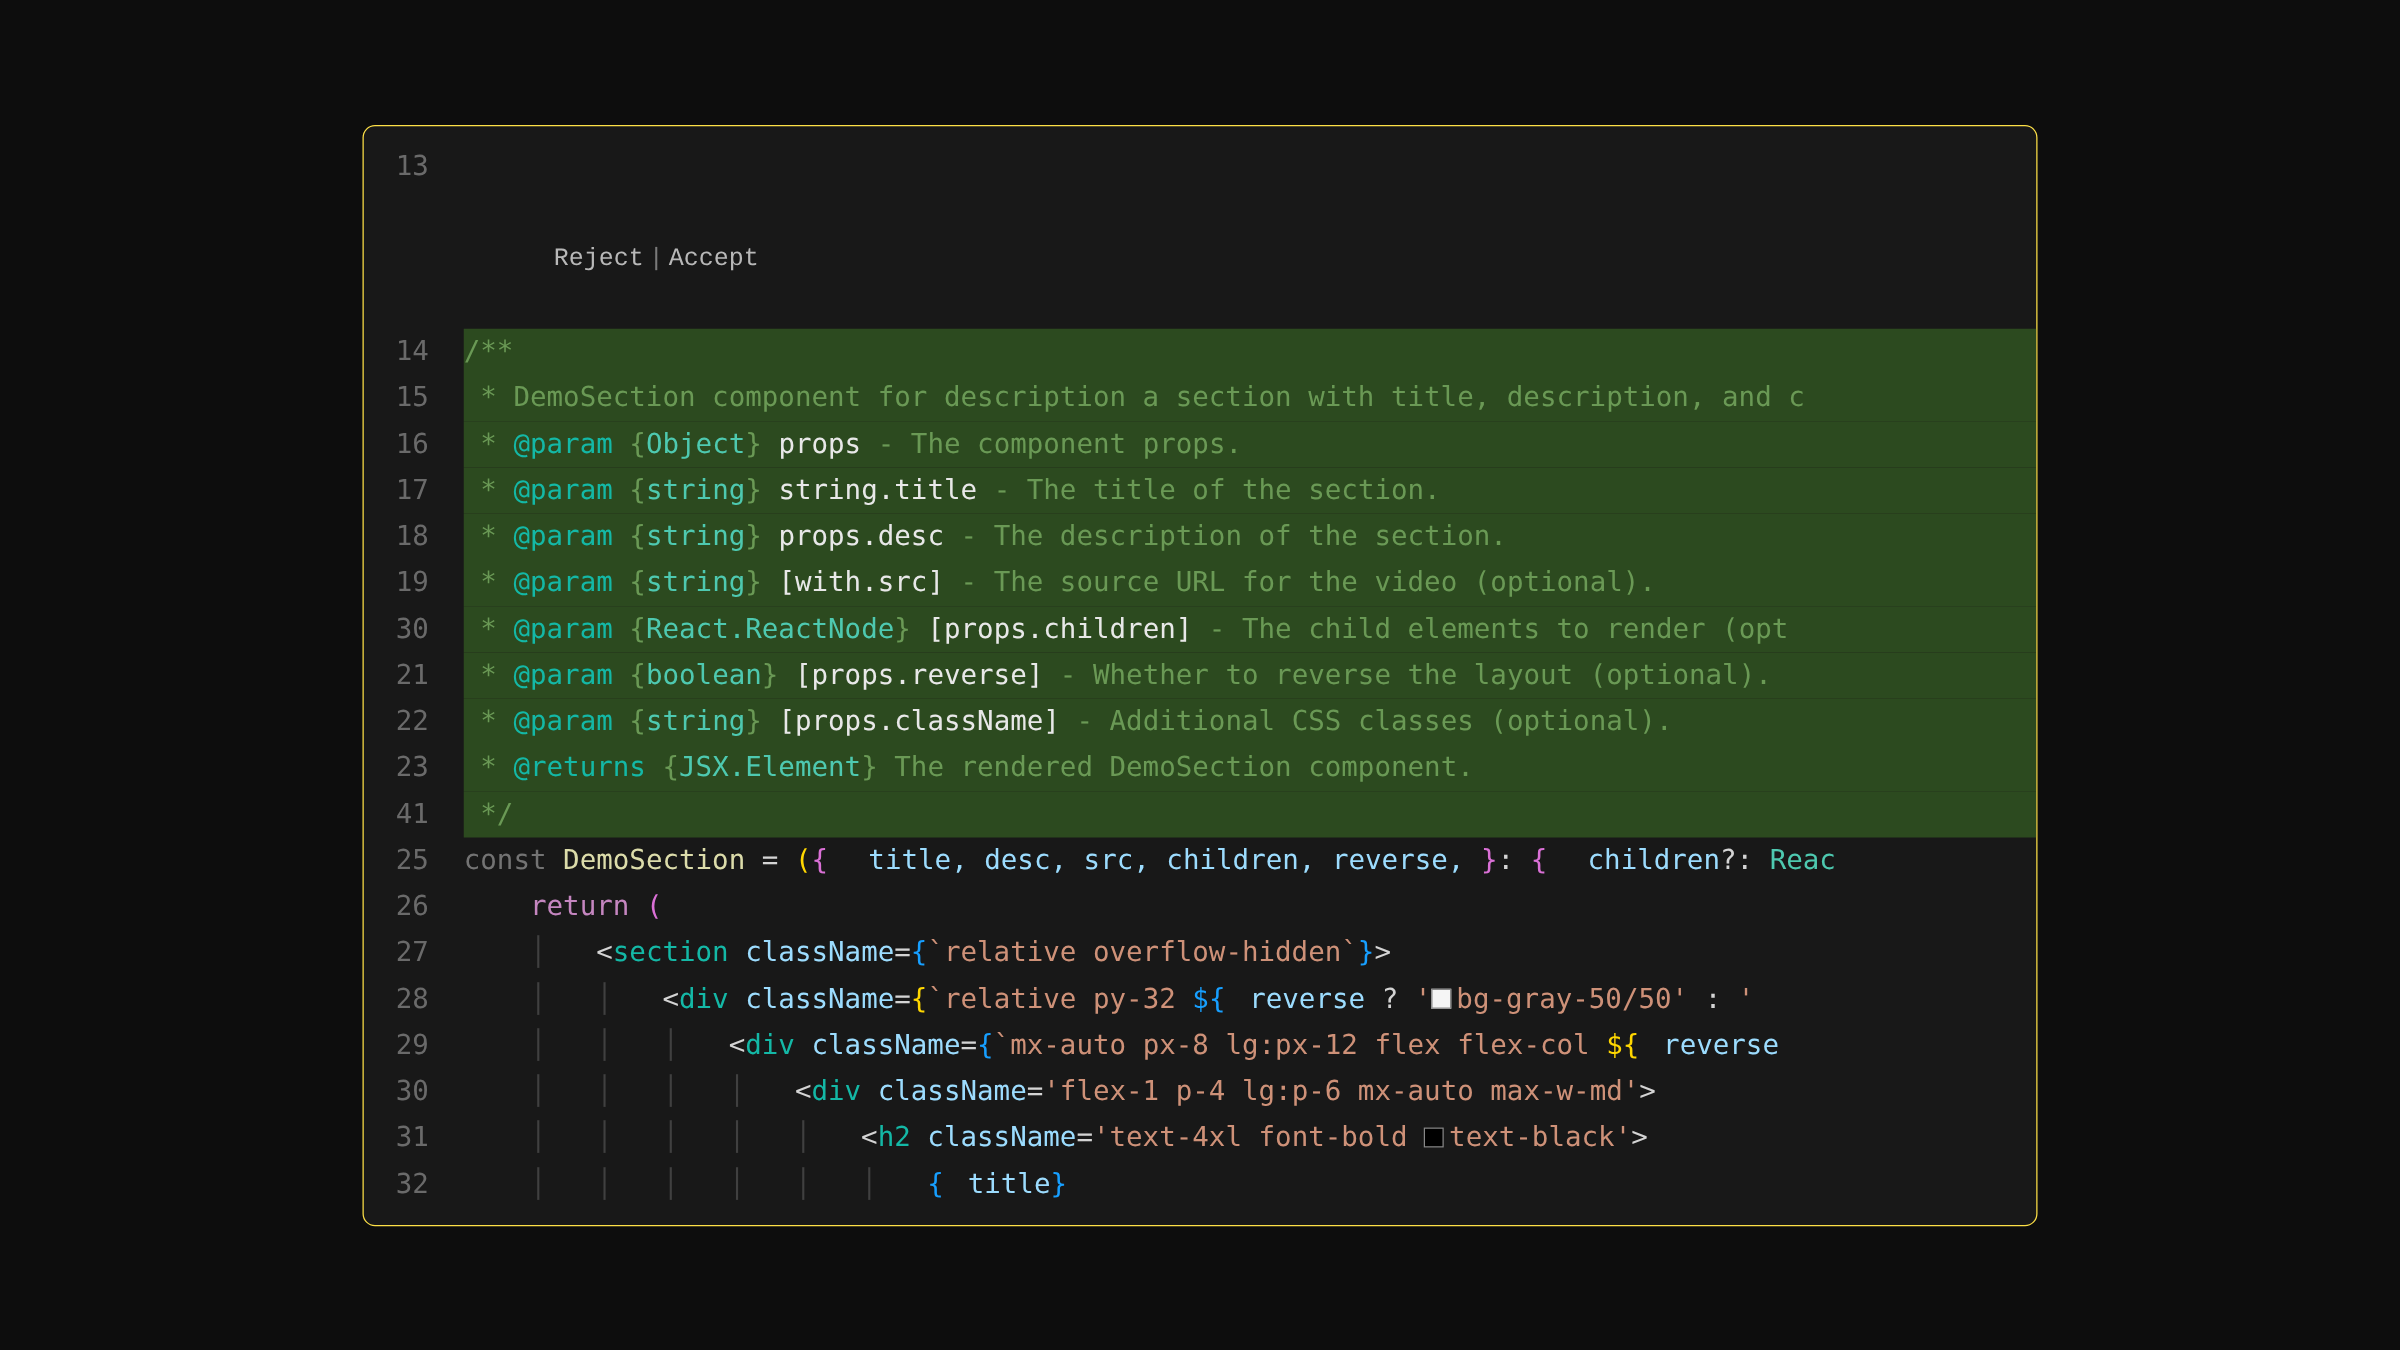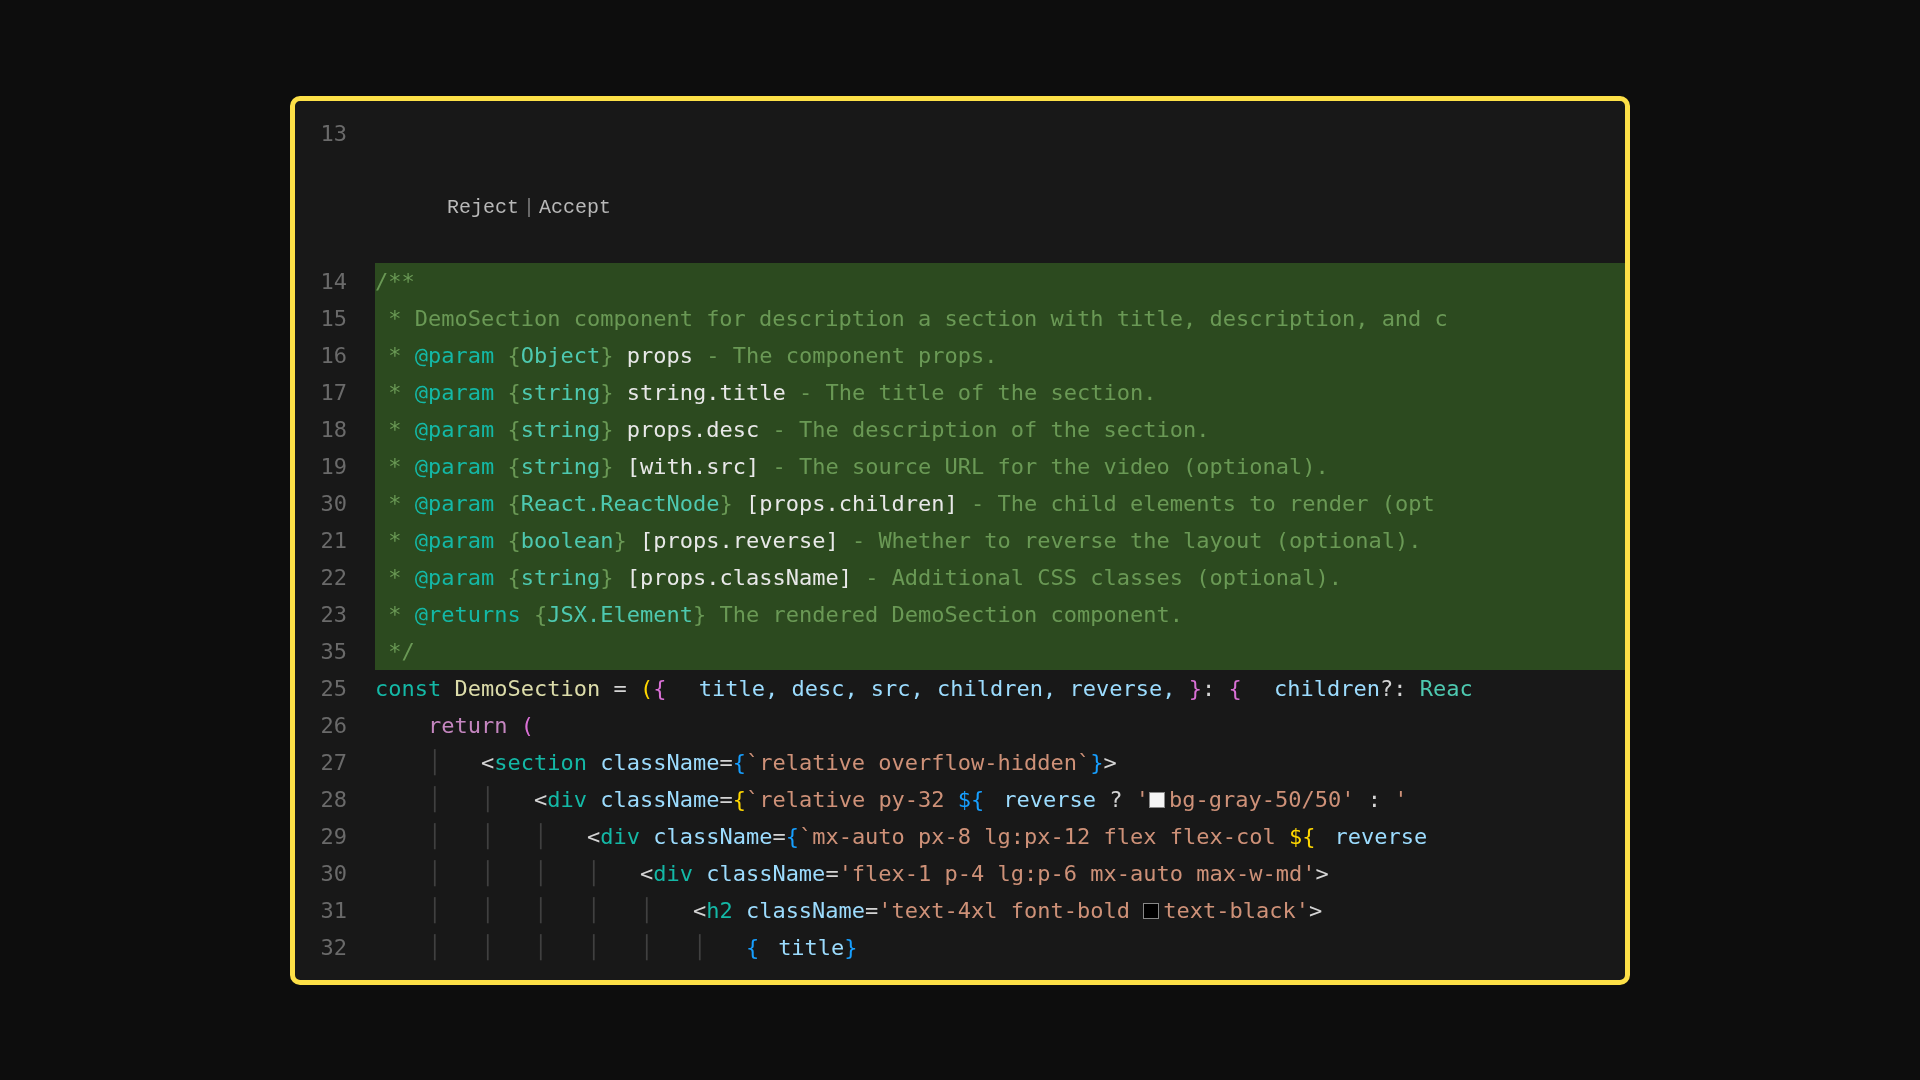--- a/index.html
+++ b/index.html
@@ -9,21 +9,21 @@
     height: 1080px;
     display: flex;
     align-items: center;
     justify-content: center;
     font-family: 'Consolas', 'Menlo', 'Monaco', monospace;
     overflow: hidden;
   }
   .editor {
     width: 1340px;
     background: #181818;
-    border: 5px solid #fde047;
+    border: 1px solid #fde047;
     border-radius: 10px;
     padding: 14px 0;
     overflow: hidden;
   }
   .line {
     display: flex;
     align-items: flex-start;
     font-size: 22px;
     line-height: 37px;
     white-space: pre;
@@ -48,21 +48,21 @@
     font-family: Liberation Mono, monospace;
     color: #b8b8b8;
     font-size: 20px;
     padding-left: 0;
   }
   .actions .link { cursor: pointer; }
   .actions .sep { color: #7a7a7a; padding: 0 4px;}
   
   .c-comment { color: #6a9955; }        
   .c-tag     { color: #14b8a6; }        
-  .c-tagdecl { color: #14b8a6; }        
+  .c-tagdecl { color: #737373; }        
   .c-func    { color: #dcdcaa; }        
   .c-type    { color: #4ec9b0; }        
   .c-var     { color: #9cdcfe; margin-left: 19px; }        
   .c-attr    { color: #9cdcfe; }        
   .c-op      { color: #d4d4d4; }        
   .c-bracey  { color: #ffd700; }        
   .c-bracep  { color: #da70d6; }        
   .c-braceb  { color: #179fff; }        
   .c-str     { color: #ce9178; }        
   .c-return  { color: #c586c0; }        
@@ -142,21 +142,21 @@
     <div class="gutter">22</div>
     <div class="code"><span class="c-comment"> * </span><span class="c-tag">@param</span><span class="c-comment"> {</span><span class="c-type">string</span><span class="c-comment">} </span><span class="c-white">[props.className]</span><span class="c-comment"> - Additional CSS classes (optional).</span></div>
   </div>
 
   <div class="line added">
     <div class="gutter">23</div>
     <div class="code"><span class="c-comment"> * </span><span class="c-tag">@returns</span><span class="c-comment"> {</span><span class="c-type">JSX.Element</span><span class="c-comment">} </span><span class="c-comment">The rendered DemoSection component.</span></div>
   </div>
 
   <div class="line added">
-    <div class="gutter">35</div>
+    <div class="gutter">41</div>
     <div class="code"><span class="c-comment"> */</span></div>
   </div>
 
   <div class="line">
     <div class="gutter">25</div>
     <div class="code"><span class="c-tagdecl">const </span><span class="c-func">DemoSection</span><span class="c-op"> = </span><span class="c-bracey">(</span><span class="c-bracep">{ </span><span class="c-var">title, desc, src, children, reverse, </span><span class="c-bracep">}</span><span class="c-op">: </span><span class="c-bracep">{ </span><span class="c-var">children</span><span class="c-op">?</span><span class="c-op">: </span><span class="c-type">Reac</span></div>
   </div>
 
   <div class="line">
     <div class="gutter">26</div>

